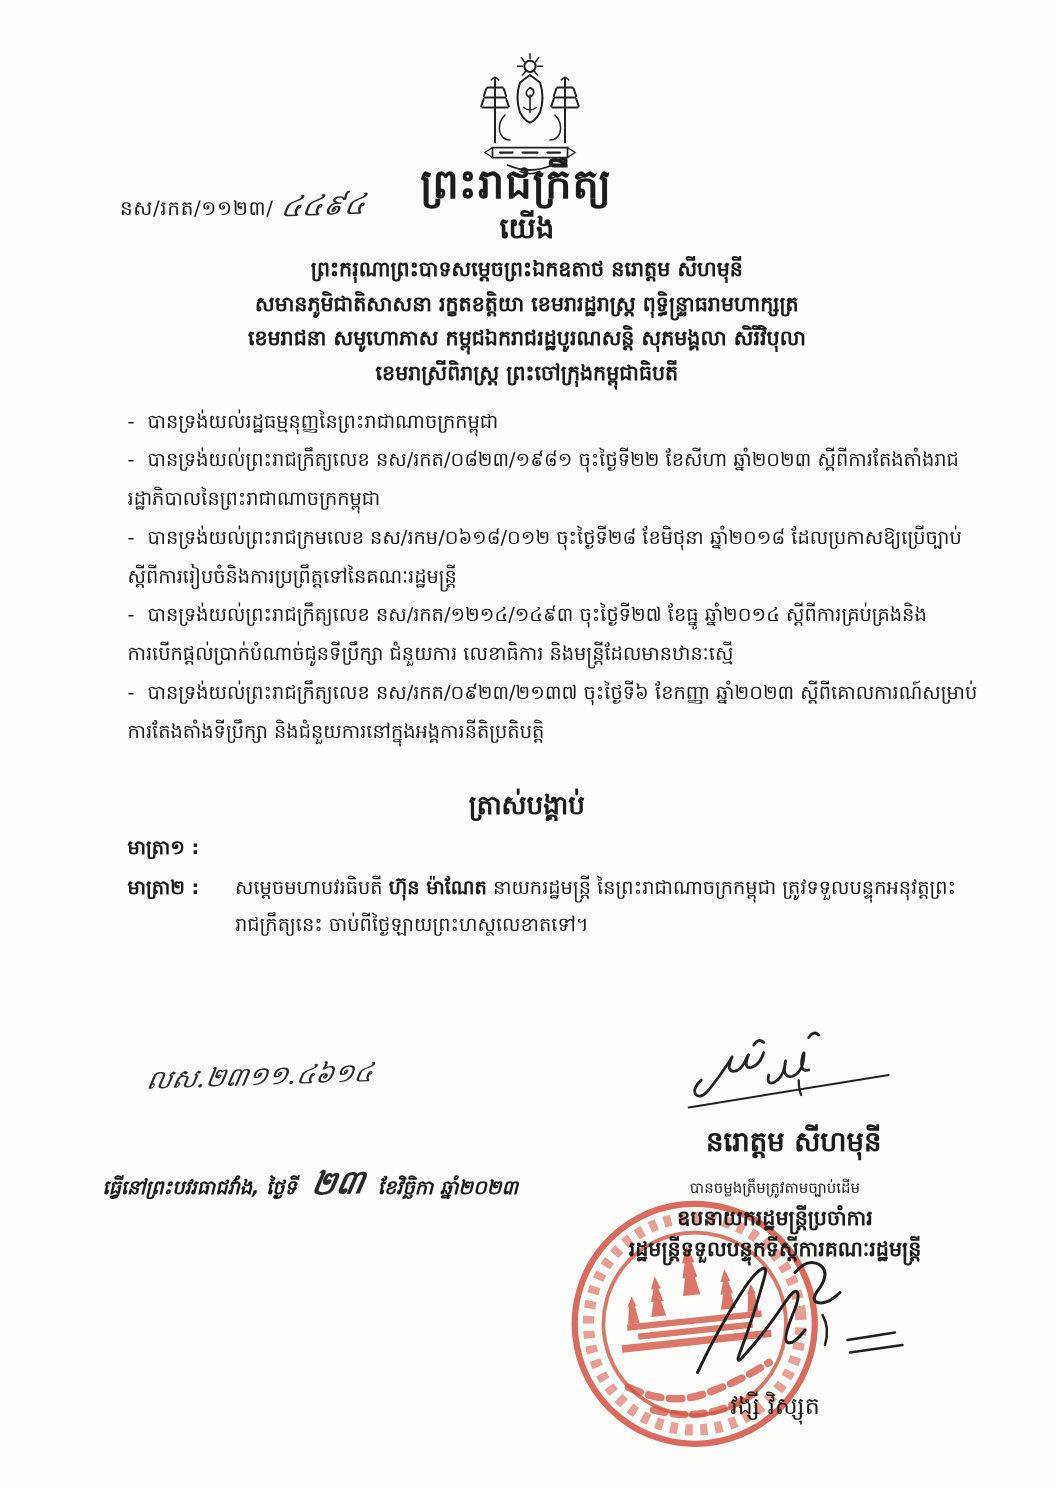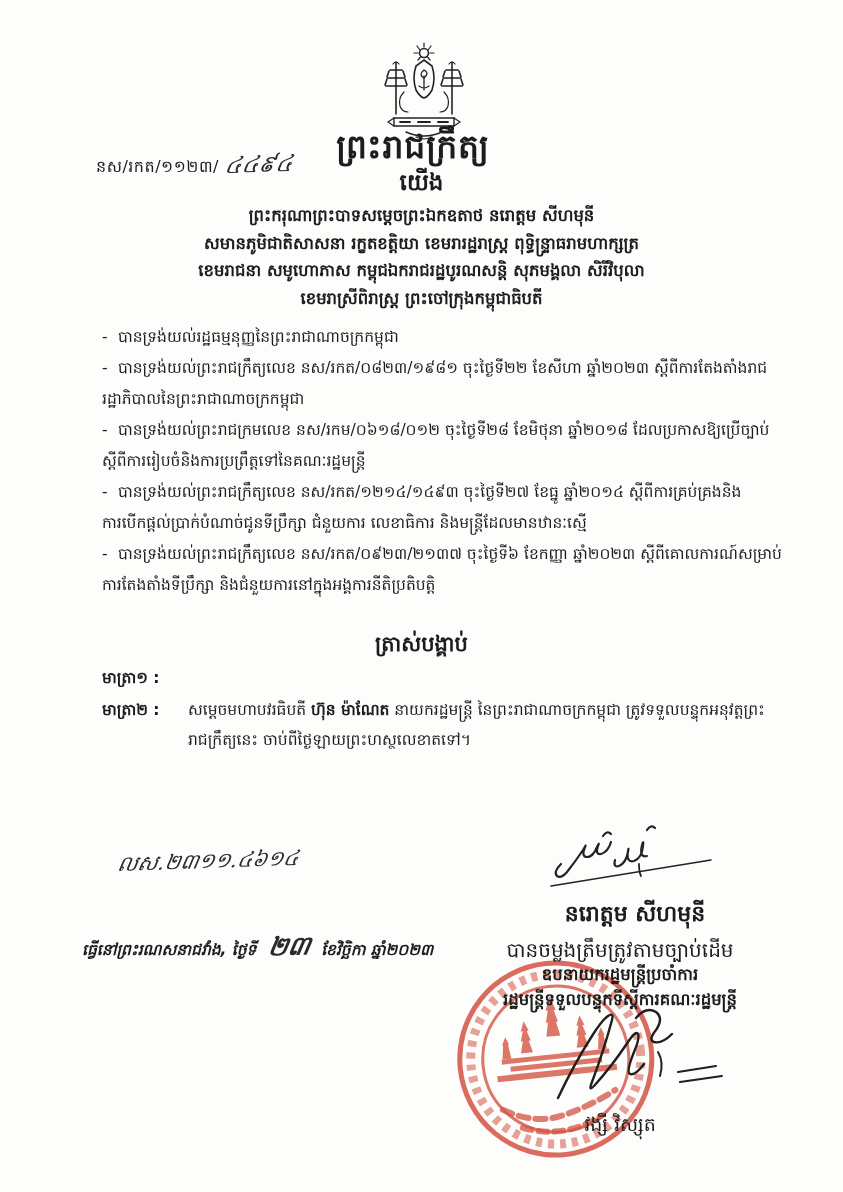--- a/index.html
+++ b/index.html
@@ -38,21 +38,21 @@
   .article .abody{flex:1;}
 
   .hw-note{left:118px;top:846px;font-size:24px;}
 
   .king-name{left:505px;width:260px;top:900px;font-size:22px;font-weight:bold;text-align:center;}
 
   .place-date{left:82px;top:930px;width:370px;font-size:15.5px;font-style:italic;font-weight:bold;}
   .place-date .hand{font-size:26px;padding:0 6px;}
 
   .certify{left:415px;width:410px;top:938px;text-align:center;z-index:3;}
-  .certify .c1{font-size:20px;line-height:24px;}
+  .certify .c1{font-size:12px;line-height:24px;}
   .certify .c2,.certify .c3{font-size:16.5px;font-weight:bold;line-height:25px;}
 
   .signer-name{left:430px;width:380px;top:1112px;font-size:19px;font-weight:normal;text-align:center;z-index:4;}
 
   .emblem-wrap{left:376px;top:40px;width:96px;height:104px;z-index:2;}
   .seal-wrap{left:446px;top:956px;width:220px;height:210px;z-index:1;transform:rotate(-6deg);opacity:.9;}
   .king-sig-wrap{left:543px;top:812px;width:180px;height:86px;z-index:2;}
   .min-sig-wrap{left:540px;top:988px;width:190px;height:125px;z-index:5;}
 </style>
 </head>
@@ -151,21 +151,21 @@
         <path d="M72 48 q-2 8 4 6 q7 -3 9 -14 q1 -6 0 -1 q-2 12 6 10 q8 -3 9 -15 q1 -7 -1 -1 q-3 13 5 11"></path>
         <path d="M60 24 q4 -6 8 -2 M104 18 q4 -6 8 -2"></path>
         <path d="M96 52 q0 8 2 12" stroke-width="1.8"></path>
         <line x1="8" y1="74" x2="168" y2="48" stroke-width="1.6"></line>
       </g>
     </svg>
   </div>
   <div class="abs king-name">នរោត្តម សីហមុនី</div>
 
   <div class="abs place-date">
-    <span>ធ្វើនៅព្រះរណសនាជវាំង, ថ្ងៃទី</span>
+    <span>ធ្វើនៅព្រះបវរធាជវាំង, ថ្ងៃទី</span>
     <span class="hand">២៣</span>
     <span>ខែវិច្ឆិកា ឆ្នាំ២០២៣</span>
   </div>
 
   <div class="abs certify">
     <div class="c1">បានចម្លងត្រឹមត្រូវតាមច្បាប់ដើម</div>
     <div class="c2">ឧបនាយករដ្ឋមន្ត្រីប្រចាំការ</div>
     <div class="c3">រដ្ឋមន្ត្រីទទួលបន្ទុកទីស្តីការគណៈរដ្ឋមន្ត្រី</div>
   </div>
 

